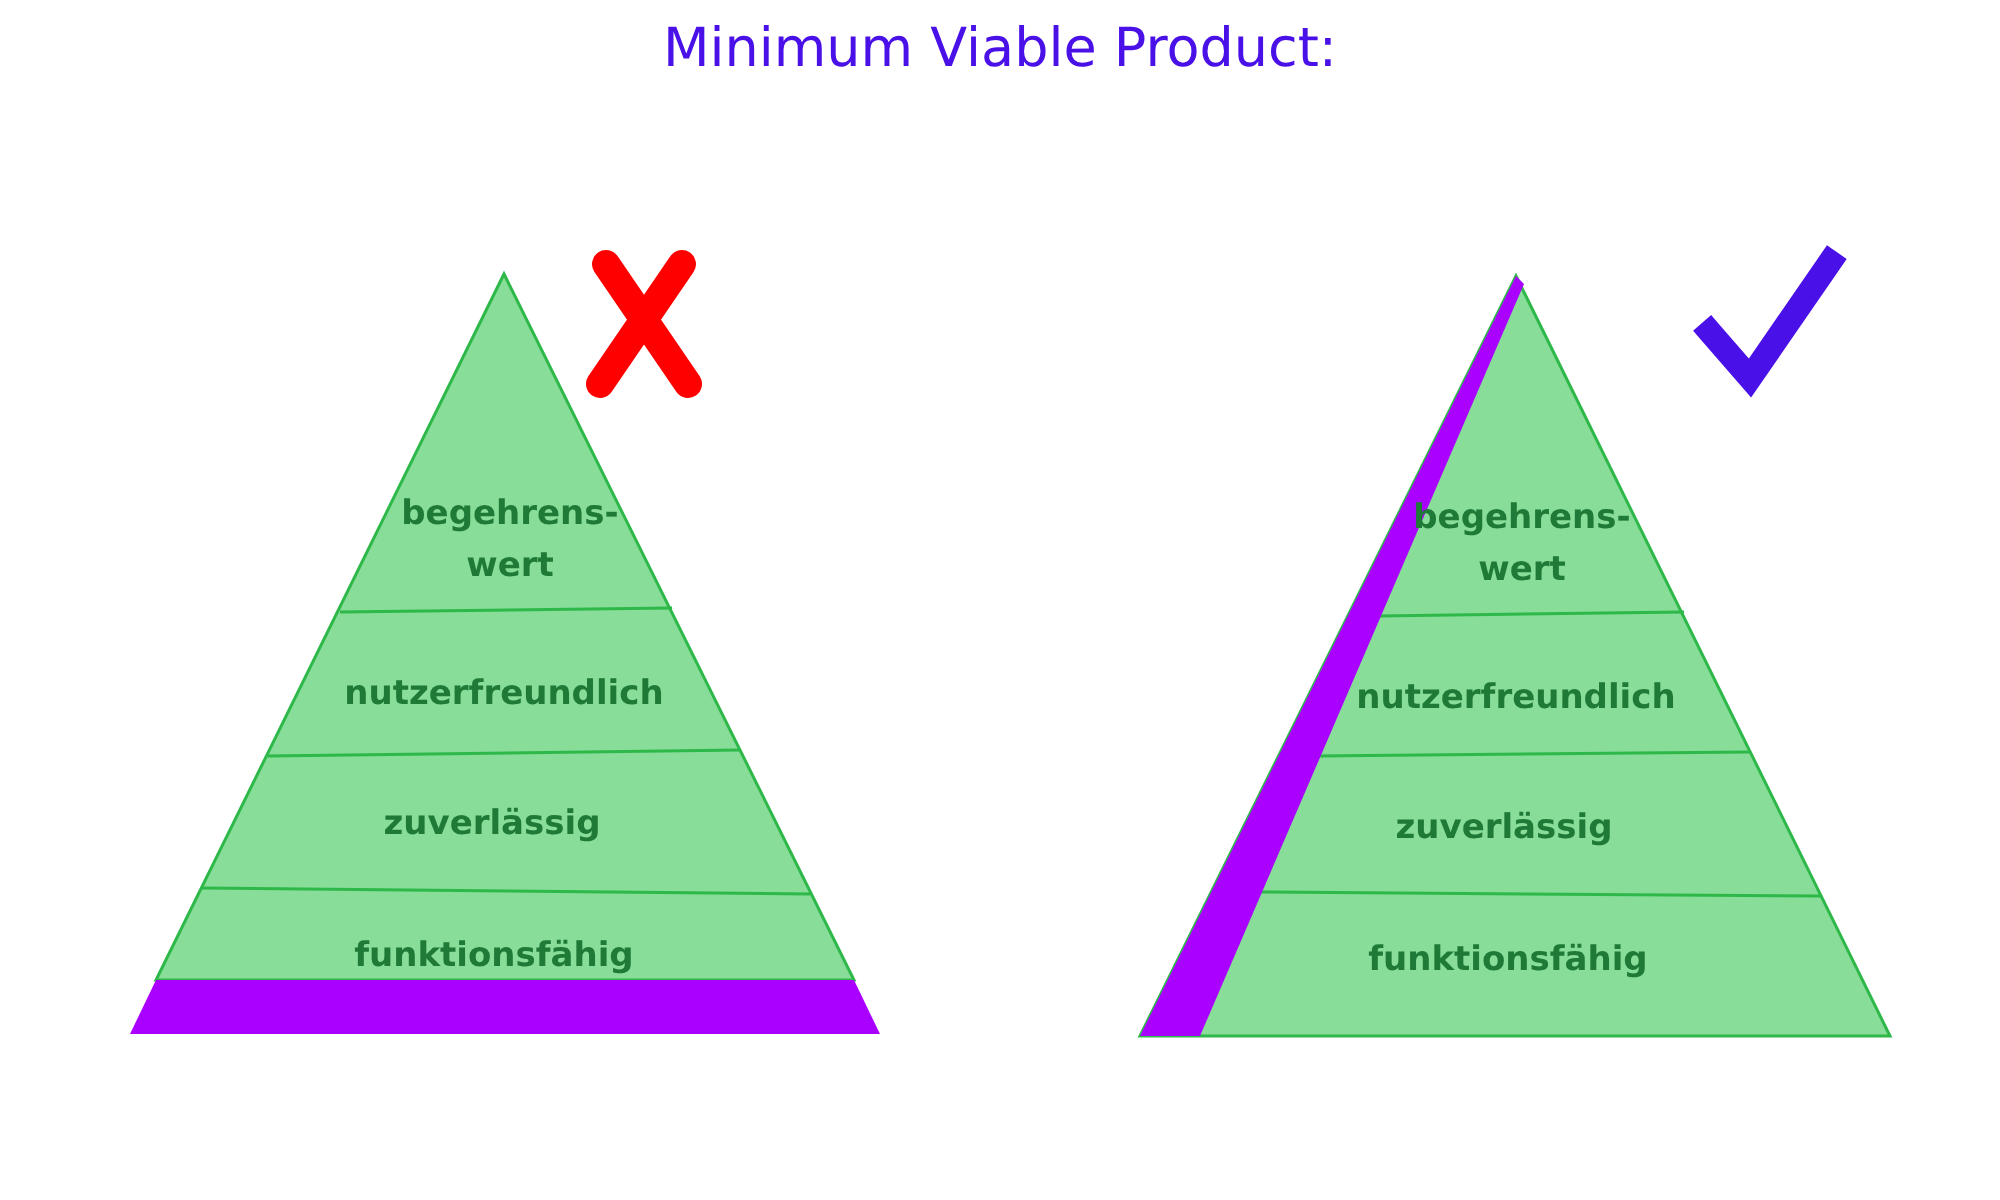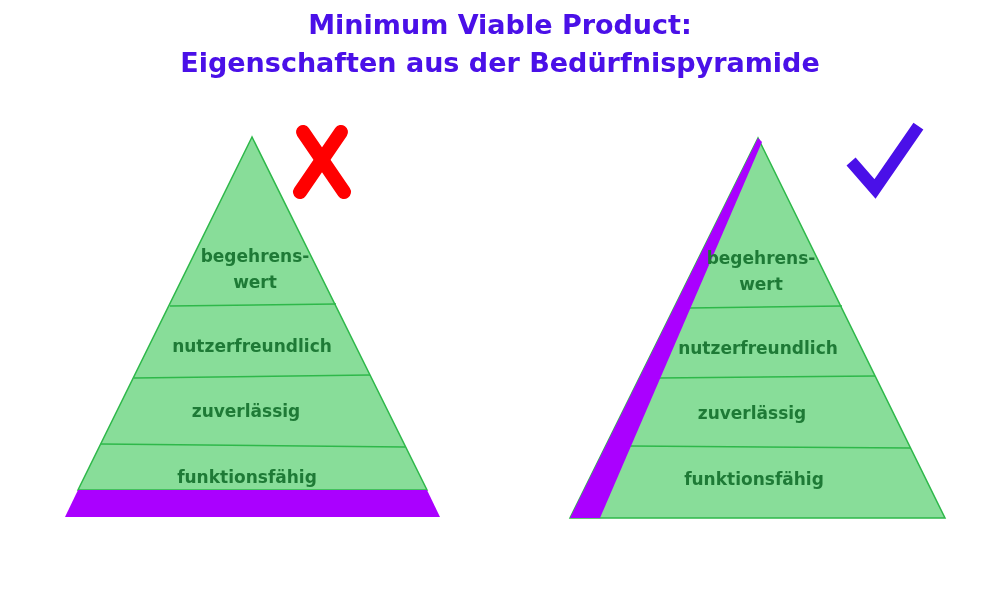--- a/index.html
+++ b/index.html
@@ -1,26 +1,25 @@
 <!DOCTYPE html>
 <html><head>
   <meta charset="utf-8">
   <style>
     html, body { margin: 0; padding: 0; background: #ffffff; }
     body { width: 1000px; height: 600px; position: relative; overflow: hidden; font-family: "DejaVu Sans", sans-serif; }
-    .title { position: absolute; left: 0; top: 6px; width: 1000px; text-align: center; color: #4a10e8; font-weight: bold; font-size: 27px; line-height: 38px; }
+    .title { position: absolute; left: 0; top: 6px; width: 1000px; text-align: center; color: #4a10e8; font-weight: normal; font-size: 27px; line-height: 38px; }
     svg.diagram { position: absolute; left: 0; top: 0; }
     .lbl { font-family: "DejaVu Sans", sans-serif; font-weight: bold; font-size: 17px; fill: #1e7a36; }
   </style>
 </head>
 <body>
 
 <div class="title">
   <div>Minimum Viable Product:</div>
-  <div>Eigenschaften aus der Bedürfnispyramide</div>
 </div>
 
 <svg class="diagram" width="1000" height="600" viewBox="0 0 1000 600">
 
   <g>
     <polygon points="252,137 78,490 427,490" fill="#88dd99" stroke="#2eb84a" stroke-width="1.5"></polygon>
     <line x1="170" y1="306" x2="336" y2="304" stroke="#2eb84a" stroke-width="1.5"></line>
     <line x1="134" y1="378" x2="370" y2="375" stroke="#2eb84a" stroke-width="1.5"></line>
     <line x1="101" y1="444" x2="405" y2="447" stroke="#2eb84a" stroke-width="1.5"></line>
     <polygon points="78,490 427,490 440,517 65,517" fill="#aa00ff"></polygon>

